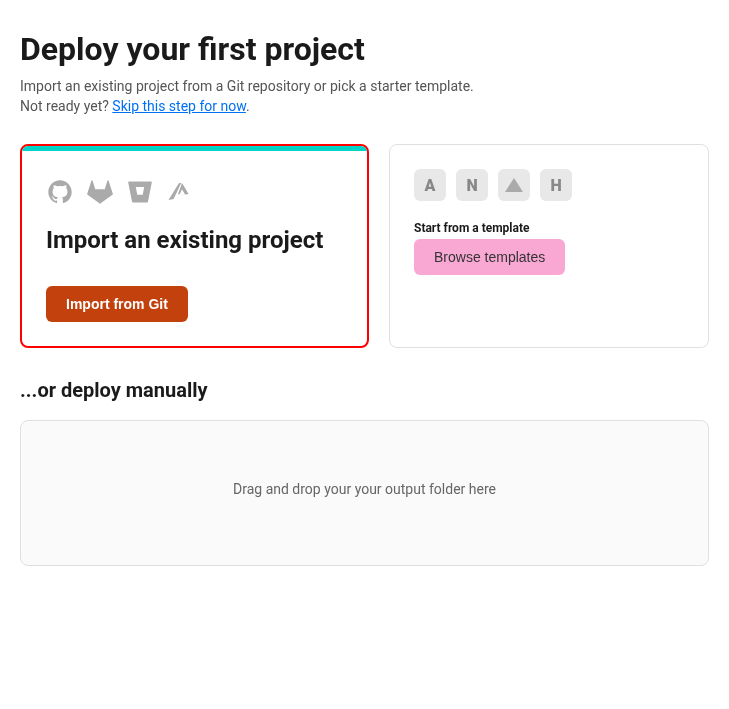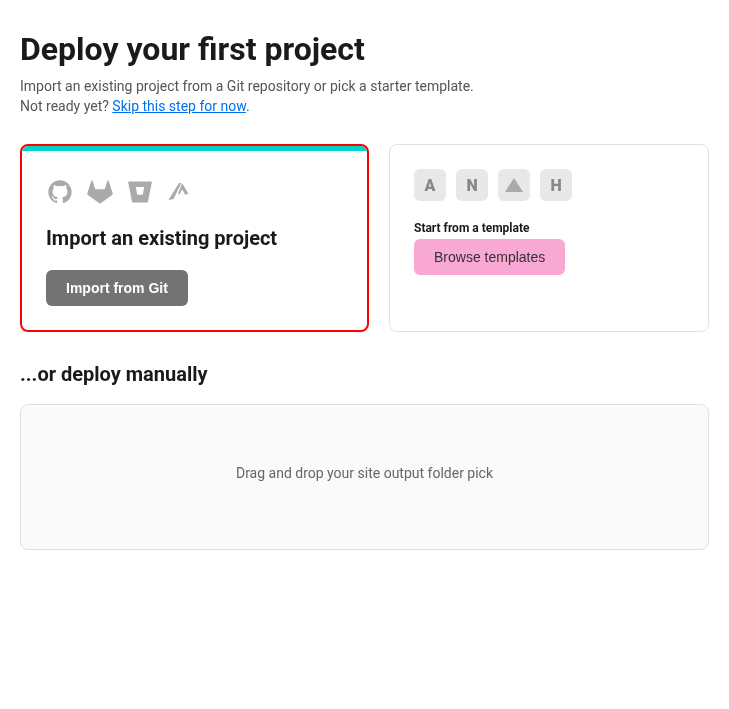--- a/index.html
+++ b/index.html
@@ -69,27 +69,27 @@
       margin-bottom: 20px;
       margin-top: 8px;
     }
     .git-icon {
       width: 28px;
       height: 28px;
       color: #999;
       fill: #999;
     }
     .card-heading {
-      font-size: 20px;
+      font-size: 24px;
       font-weight: 700;
       color: #1a1a1a;
-      margin-bottom: 20px;
+      margin-bottom: 32px;
     }
     .btn-import {
-      background: #737373;
+      background: #c2410c;
       color: #fff;
       border: none;
       border-radius: 6px;
       padding: 10px 20px;
       font-size: 14px;
       font-weight: 600;
       cursor: pointer;
     }
     .template-icon-row {
       display: flex;
@@ -201,14 +201,14 @@
       <div class="template-icon" style="background:#e8e8e8; border-radius:6px; font-size:16px; color:#888; font-weight:900;">H</div>
     </div>
     <h2 class="card-heading">Start from a template</h2>
     <button class="btn-browse">Browse templates</button>
   </div>
 </div>
 
 <h2 class="manual-section-title">...or deploy manually</h2>
 
 <div class="drop-zone">
-  <p class="drop-text">Drag and drop your site output folder pick</p>
+  <p class="drop-text">Drag and drop your your output folder here</p>
 </div>
 
 </body></html>

